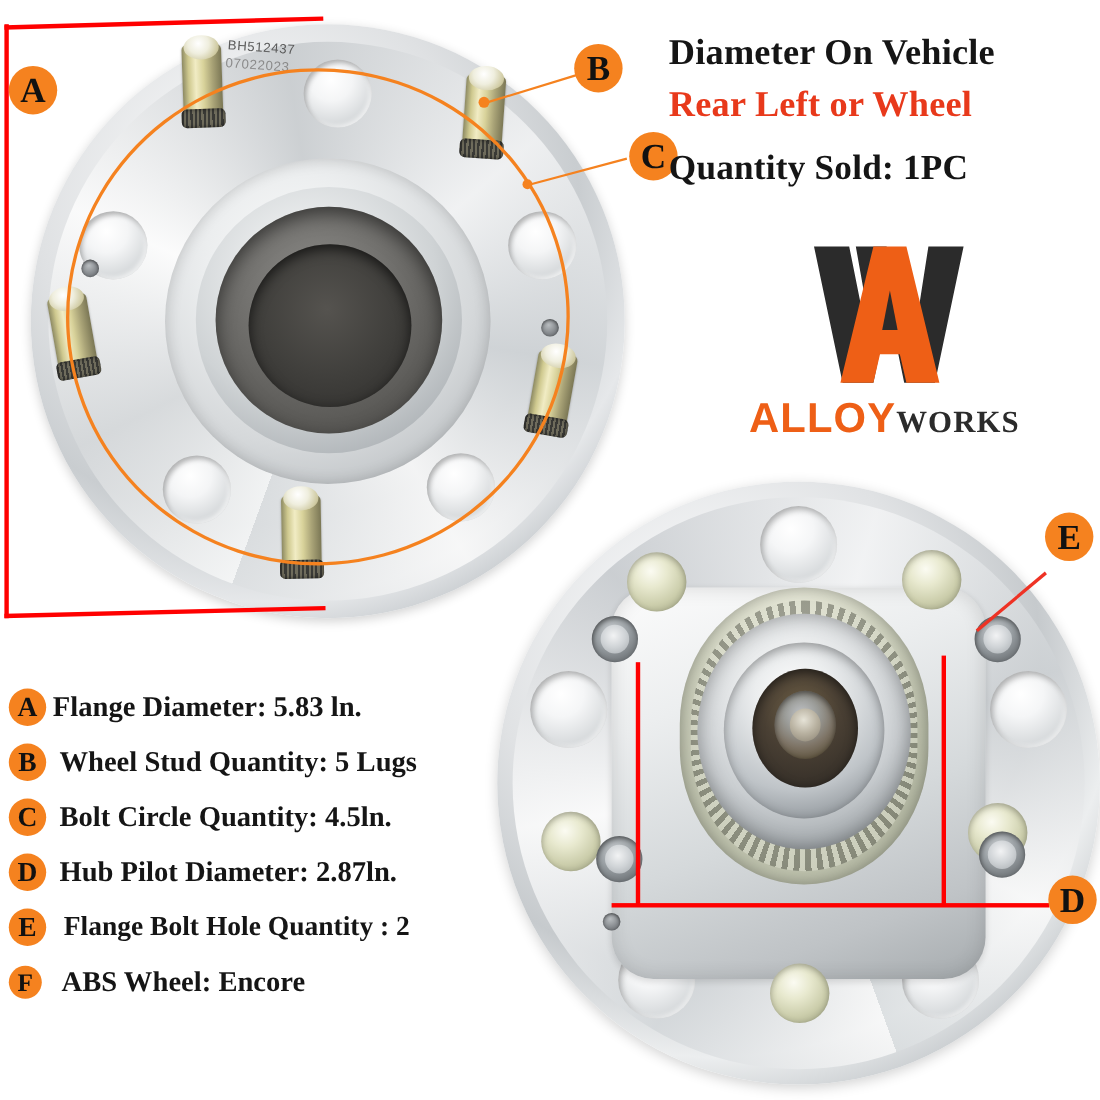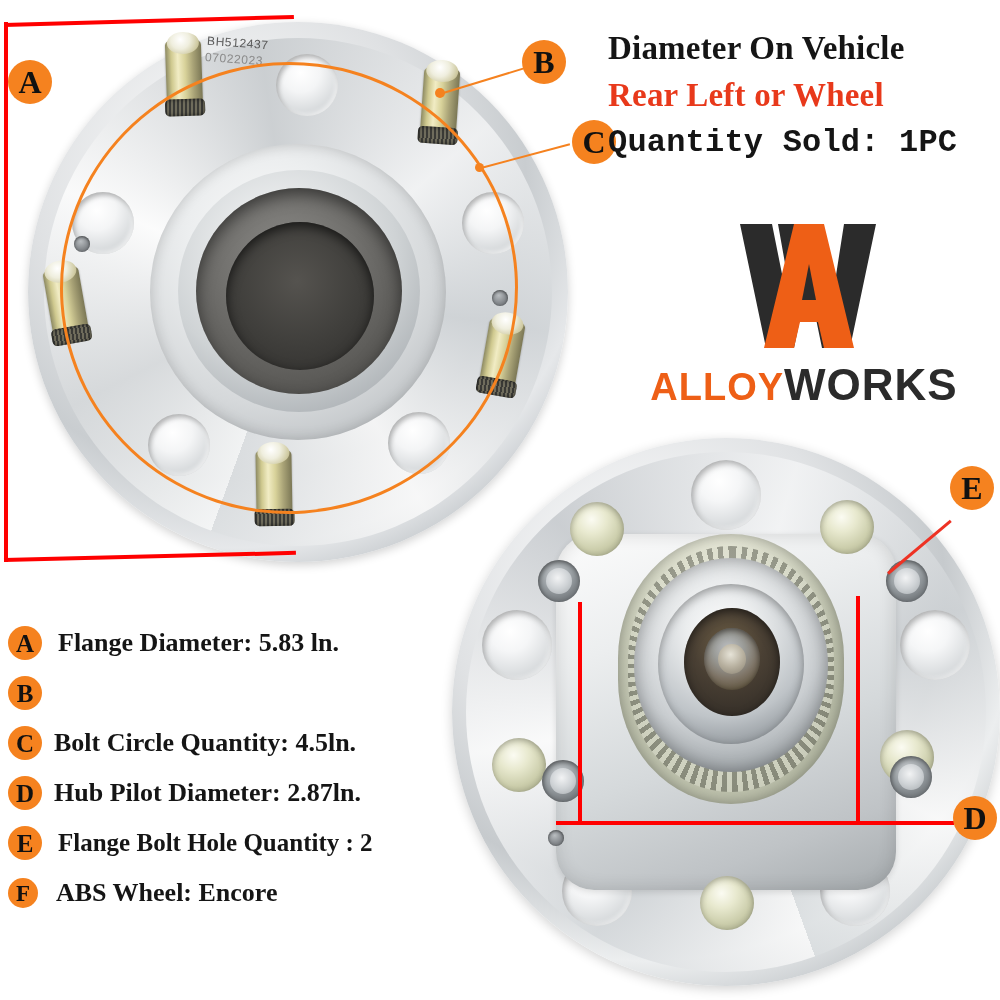--- a/index.html
+++ b/index.html
@@ -17,21 +17,21 @@
   }
   .leader{position:absolute;background:#F5821F;height:2px;transform-origin:0 50%;z-index:30;}
   .leader-red{position:absolute;background:#EE3224;height:3px;transform-origin:0 50%;z-index:30;}
   .redline{position:absolute;background:#FF0000;z-index:35;}
 
   
   .headline{position:absolute;left:608px;top:30px;width:392px;z-index:50;}
   .h-line{font-family:"Liberation Serif",serif;font-weight:700;white-space:nowrap;}
   .h1{font-size:33px;color:#151515;letter-spacing:.2px;}
   .h2{font-size:33px;color:#E8391B;margin-top:10px;letter-spacing:.2px;}
-  .h3{font-size:32px;color:#151515;margin-top:10px;letter-spacing:.2px;font-family:Liberation Mono, monospace;}
+  .h3{font-size:32px;color:#151515;margin-top:20px;letter-spacing:.2px;}
 
   
   .logo{position:absolute;left:608px;top:222px;width:392px;height:180px;z-index:50;}
   .logo-mark{position:absolute;left:130px;top:0;width:140px;height:128px;}
   .logo-word{position:absolute;left:0;top:138px;width:392px;text-align:center;height:40px;}
 
   
   .specs{position:absolute;left:8px;top:618px;width:420px;z-index:50;}
   .spec-row{position:relative;height:50px;display:flex;align-items:center;}
   .spec-badge{
@@ -326,38 +326,39 @@
       <svg width="140" height="128" viewBox="0 0 140 128">
 
         <polygon points="2,2 34,2 52,92 56,92 40,2 68,2 88,92 92,92 106,2 138,2 112,126 84,126 70,58 56,126 28,126" fill="#2B2B2B"></polygon>
 
         <polygon points="56,2 86,2 116,126 86,126 80,100 62,100 56,126 26,126" fill="#EE5F16"></polygon>
         <polygon points="71,42 78,78 64,78" fill="#2B2B2B"></polygon>
       </svg>
     </div>
     <div class="logo-word">
       <span style="font-family:'Liberation Sans',sans-serif;font-weight:700;font-size:38px;
-                   letter-spacing:1px;color:#EE5F16;">ALLOY</span><span style="font-family:Liberation Sans, sans-serif;font-weight:700;font-size:44px;
+                   letter-spacing:1px;color:#EE5F16;">ALLOY</span><span style="font-family:Liberation Serif, serif;font-weight:700;font-size:28px;
                    letter-spacing:1px;color:#2B2B2B;">WORKS</span>
     </div>
   </div>
 
   <div class="specs">
 
     <div class="spec-row">
       <div class="spec-badge">
         <span>A</span>
       </div>
-      <div class="spec-text" style="margin-left:16px;">Flange Diameter: 5.83 ln.</div>
+      <div class="spec-text" style="margin-left:6px;">Flange Diameter: 5.83 ln.</div>
     </div>
 
     <div class="spec-row">
       <div class="spec-badge">
         <span>B</span>
       </div>
+      <div class="spec-text">Wheel Stud Quantity: 5 Lugs</div>
     </div>
 
     <div class="spec-row">
       <div class="spec-badge">
         <span>C</span>
       </div>
       <div class="spec-text">Bolt Circle Quantity: 4.5ln.</div>
     </div>
 
     <div class="spec-row">

